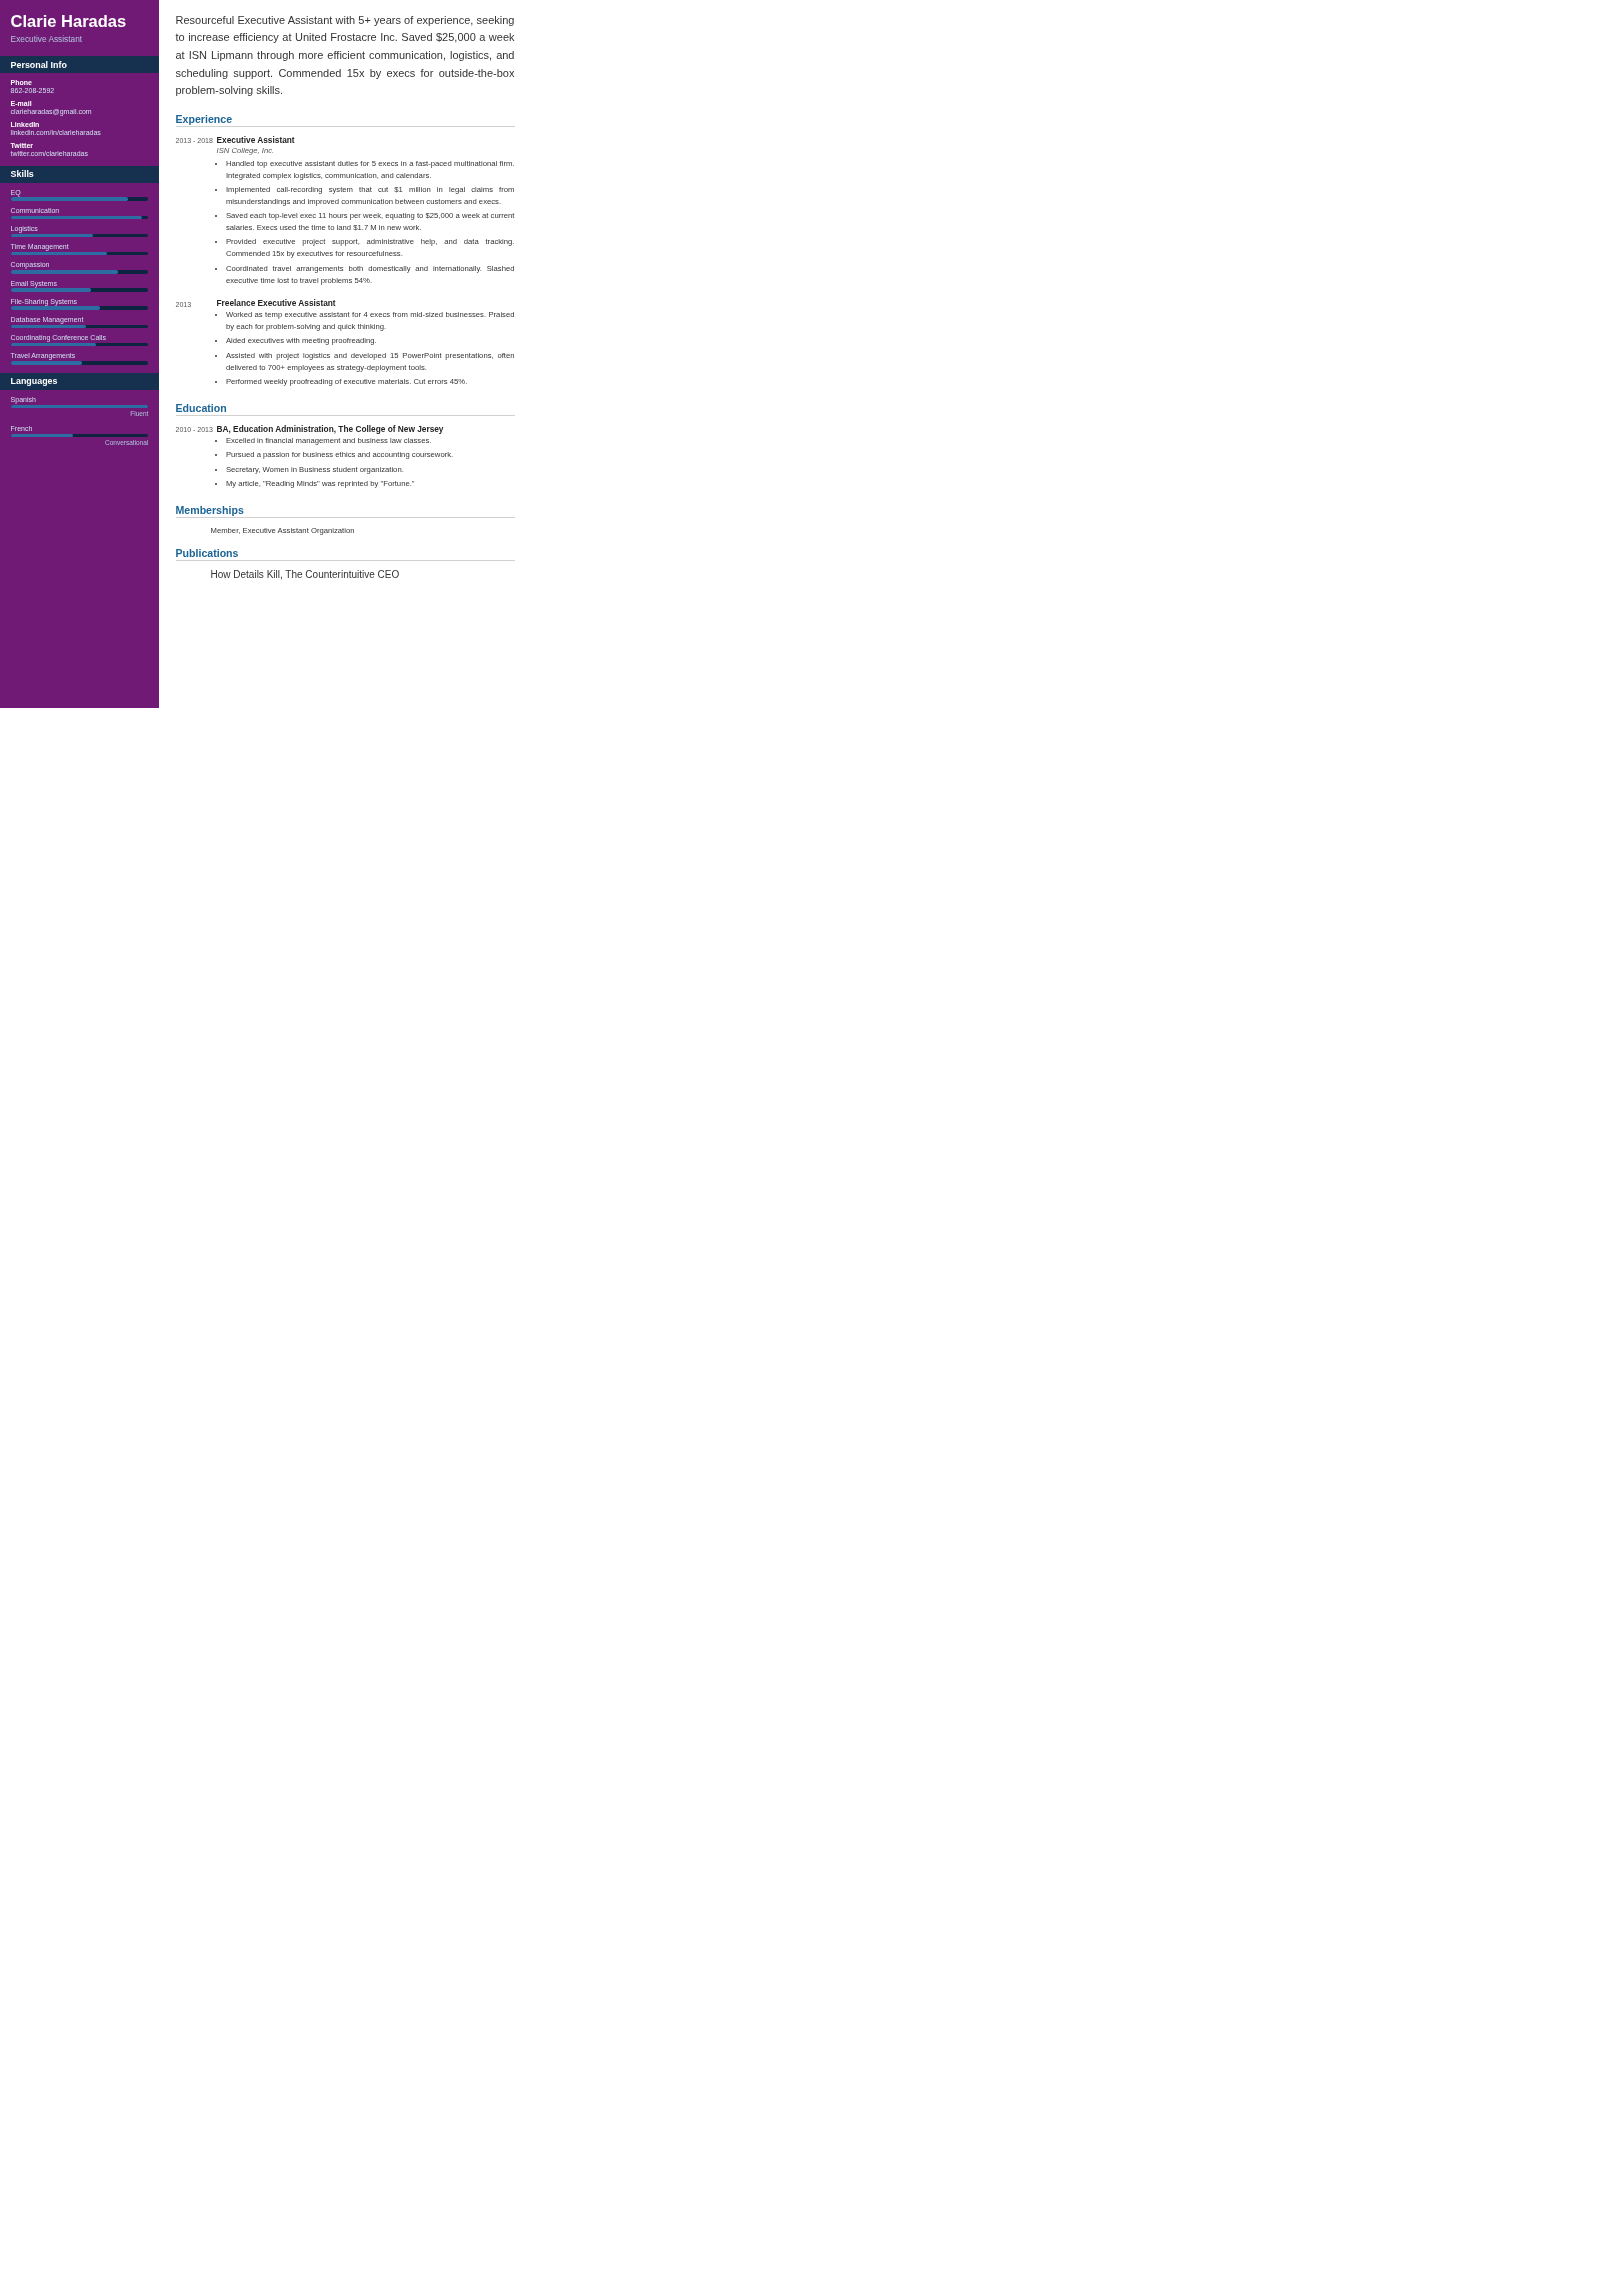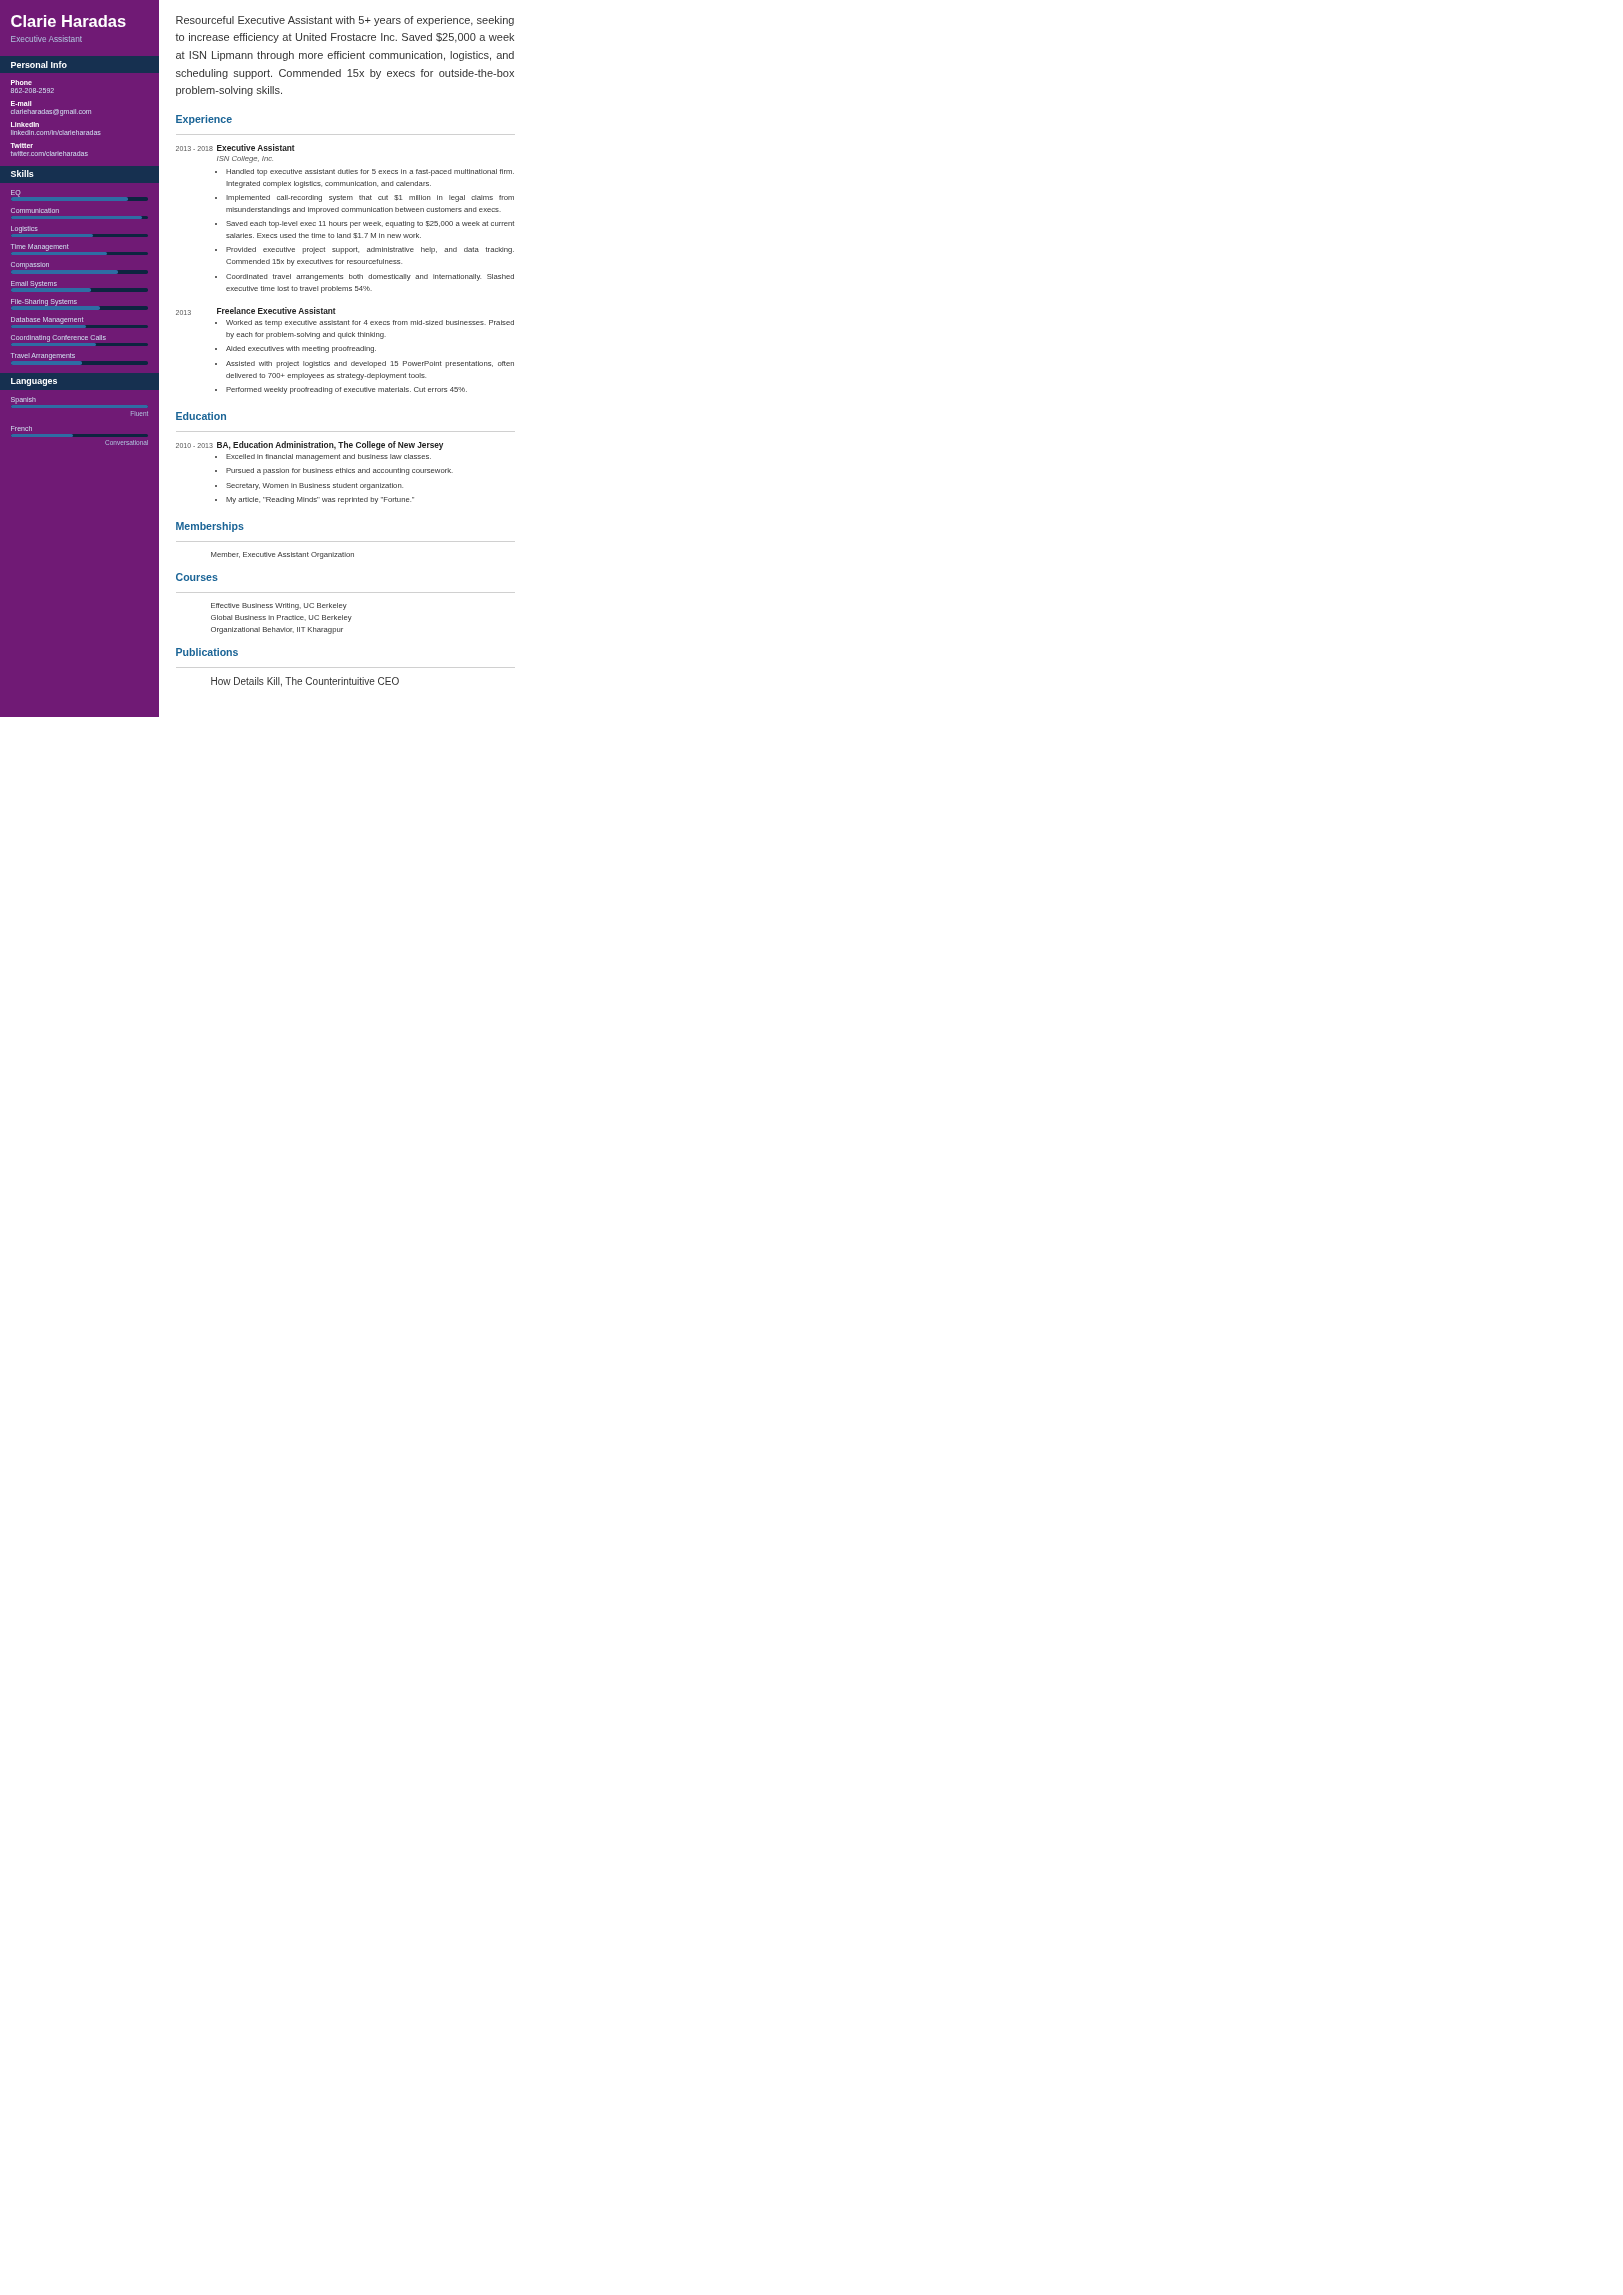--- a/index.html
+++ b/index.html
@@ -100,21 +100,21 @@
       color: #333;
       line-height: 1.6;
       margin-bottom: 13px;
       text-align: justify;
     }
     .section-title {
       font-size: 10.6px;
       font-weight: 700;
       color: #1a6496;
       border-bottom: 0.6px solid #d0d0d0;
-      padding-bottom: 9px;
+      padding-bottom: 1px;
       margin-bottom: 8.3px;
     }
     .section { margin-bottom: 11.8px; }
     .entry { display: flex; margin-bottom: 9.4px; }
     .entry-date {
       min-width: 41px;
       font-size: 7px;
       color: #555;
       padding-top: 1.2px;
       line-height: 1.5;
@@ -291,28 +291,20 @@
       </div>
   </div>
 
   <div class="section">
     <div class="section-title">Memberships</div>
     <div id="memberships-list">
         <div class="membership-item">Member, Executive Assistant Organization</div>
       </div>
   </div>
 
-  <div class="section">
-    <div class="section-title">Courses</div>
-    <div id="courses-list">
-        <div class="course-item">Effective Business Writing, UC Berkeley</div>
-        <div class="course-item">Global Business in Practice, UC Berkeley</div>
-        <div class="course-item">Organizational Behavior, IIT Kharagpur</div>
-      </div>
-  </div>
 
   <div class="section">
     <div class="section-title">Publications</div>
     <div id="publications-list">
         <div class="pub-item">How Details Kill, The Counterintuitive CEO</div>
       </div>
   </div>
 </div>
 
 

